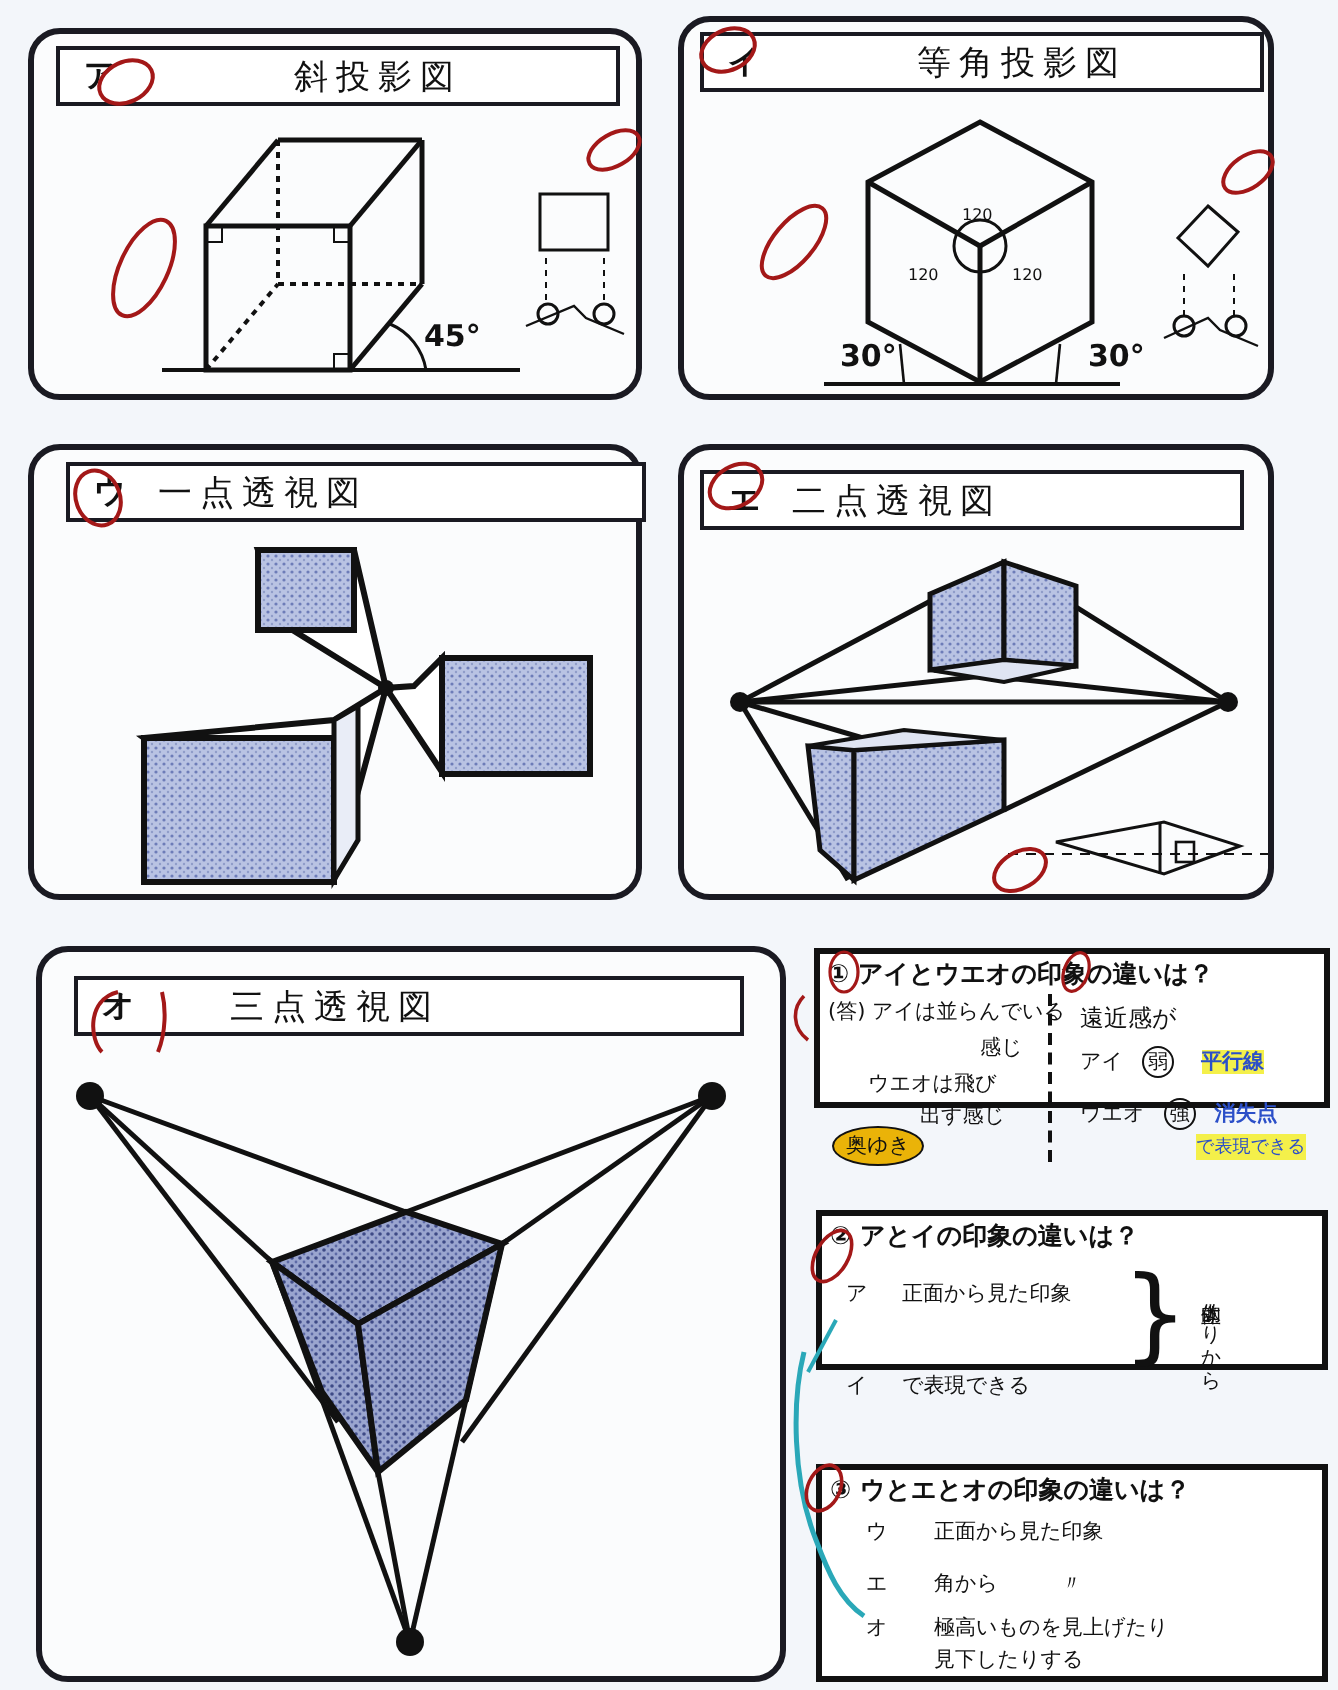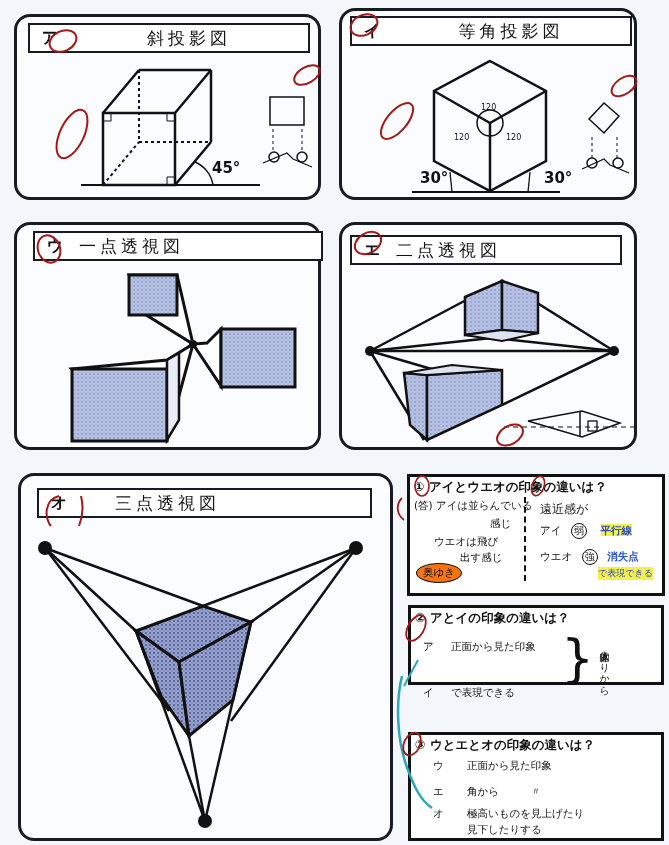--- a/index.html
+++ b/index.html
@@ -226,31 +226,31 @@
     <polygon points="115,155 158,186 168,260 140,220" fill="url(#dots2)" stroke="#111" stroke-width="3"></polygon>
     <polygon points="158,186 230,146 212,224 168,260" fill="url(#dots2)" stroke="#111" stroke-width="3"></polygon>
     <circle cx="24" cy="72" r="7" fill="#111"></circle>
     <circle cx="335" cy="72" r="7" fill="#111"></circle>
     <circle cx="184" cy="345" r="7" fill="#111"></circle>
 
     <path d="M 38 20 C 22 24 24 44 30 50 M 60 20 C 62 28 62 40 58 50" fill="none" stroke="#a31818" stroke-width="2"></path>
   </svg>
 </div>
 
-<div class="qbox" style="left:407px;top:474px;width:258px;height:122px;">
+<div class="qbox" style="left:407px;top:474px;width:258px;height:80px;">
   <div class="q-head">
     <span>①</span>
     <span>アイとウエオの印象の違いは？</span>
   </div>
   <div style="position:absolute;left:114px;top:20px;height:84px;border-left:2px dashed #111;"></div>
   <span class="hw" style="left:4px;top:22px;">(答) アイは並らんでいる</span>
   <span class="hw" style="left:80px;top:40px;">感じ</span>
   <span class="hw" style="left:24px;top:58px;">ウエオは飛び</span>
   <span class="hw" style="left:50px;top:74px;">出す感じ</span>
-  <span class="hw" style="left:6px;top:86px;border:1.5px solid #111;border-radius:50%;padding:2px 6px;background:#f97316;">奥ゆき</span>
+  <span class="hw" style="left:6px;top:86px;border:1.5px solid #111;border-radius:50%;padding:2px 6px;background:#eab308;">奥ゆき</span>
   <span class="hw" style="left:130px;top:24px;font-size:12px;">遠近感が</span>
   <div style="position:absolute;left:130px;top:46px;">
     <span class="hw" style="position:static;">アイ</span>
     <span class="circ" style="margin-left:6px;">弱</span>
     <span class="hw blue hl" style="position:static;margin-left:10px;">平行線</span>
   </div>
   <div style="position:absolute;left:130px;top:72px;">
     <span class="hw" style="position:static;">ウエオ</span>
     <span class="circ" style="margin-left:6px;">強</span>
     <span class="hw blue" style="position:static;margin-left:6px;">消失点</span>

